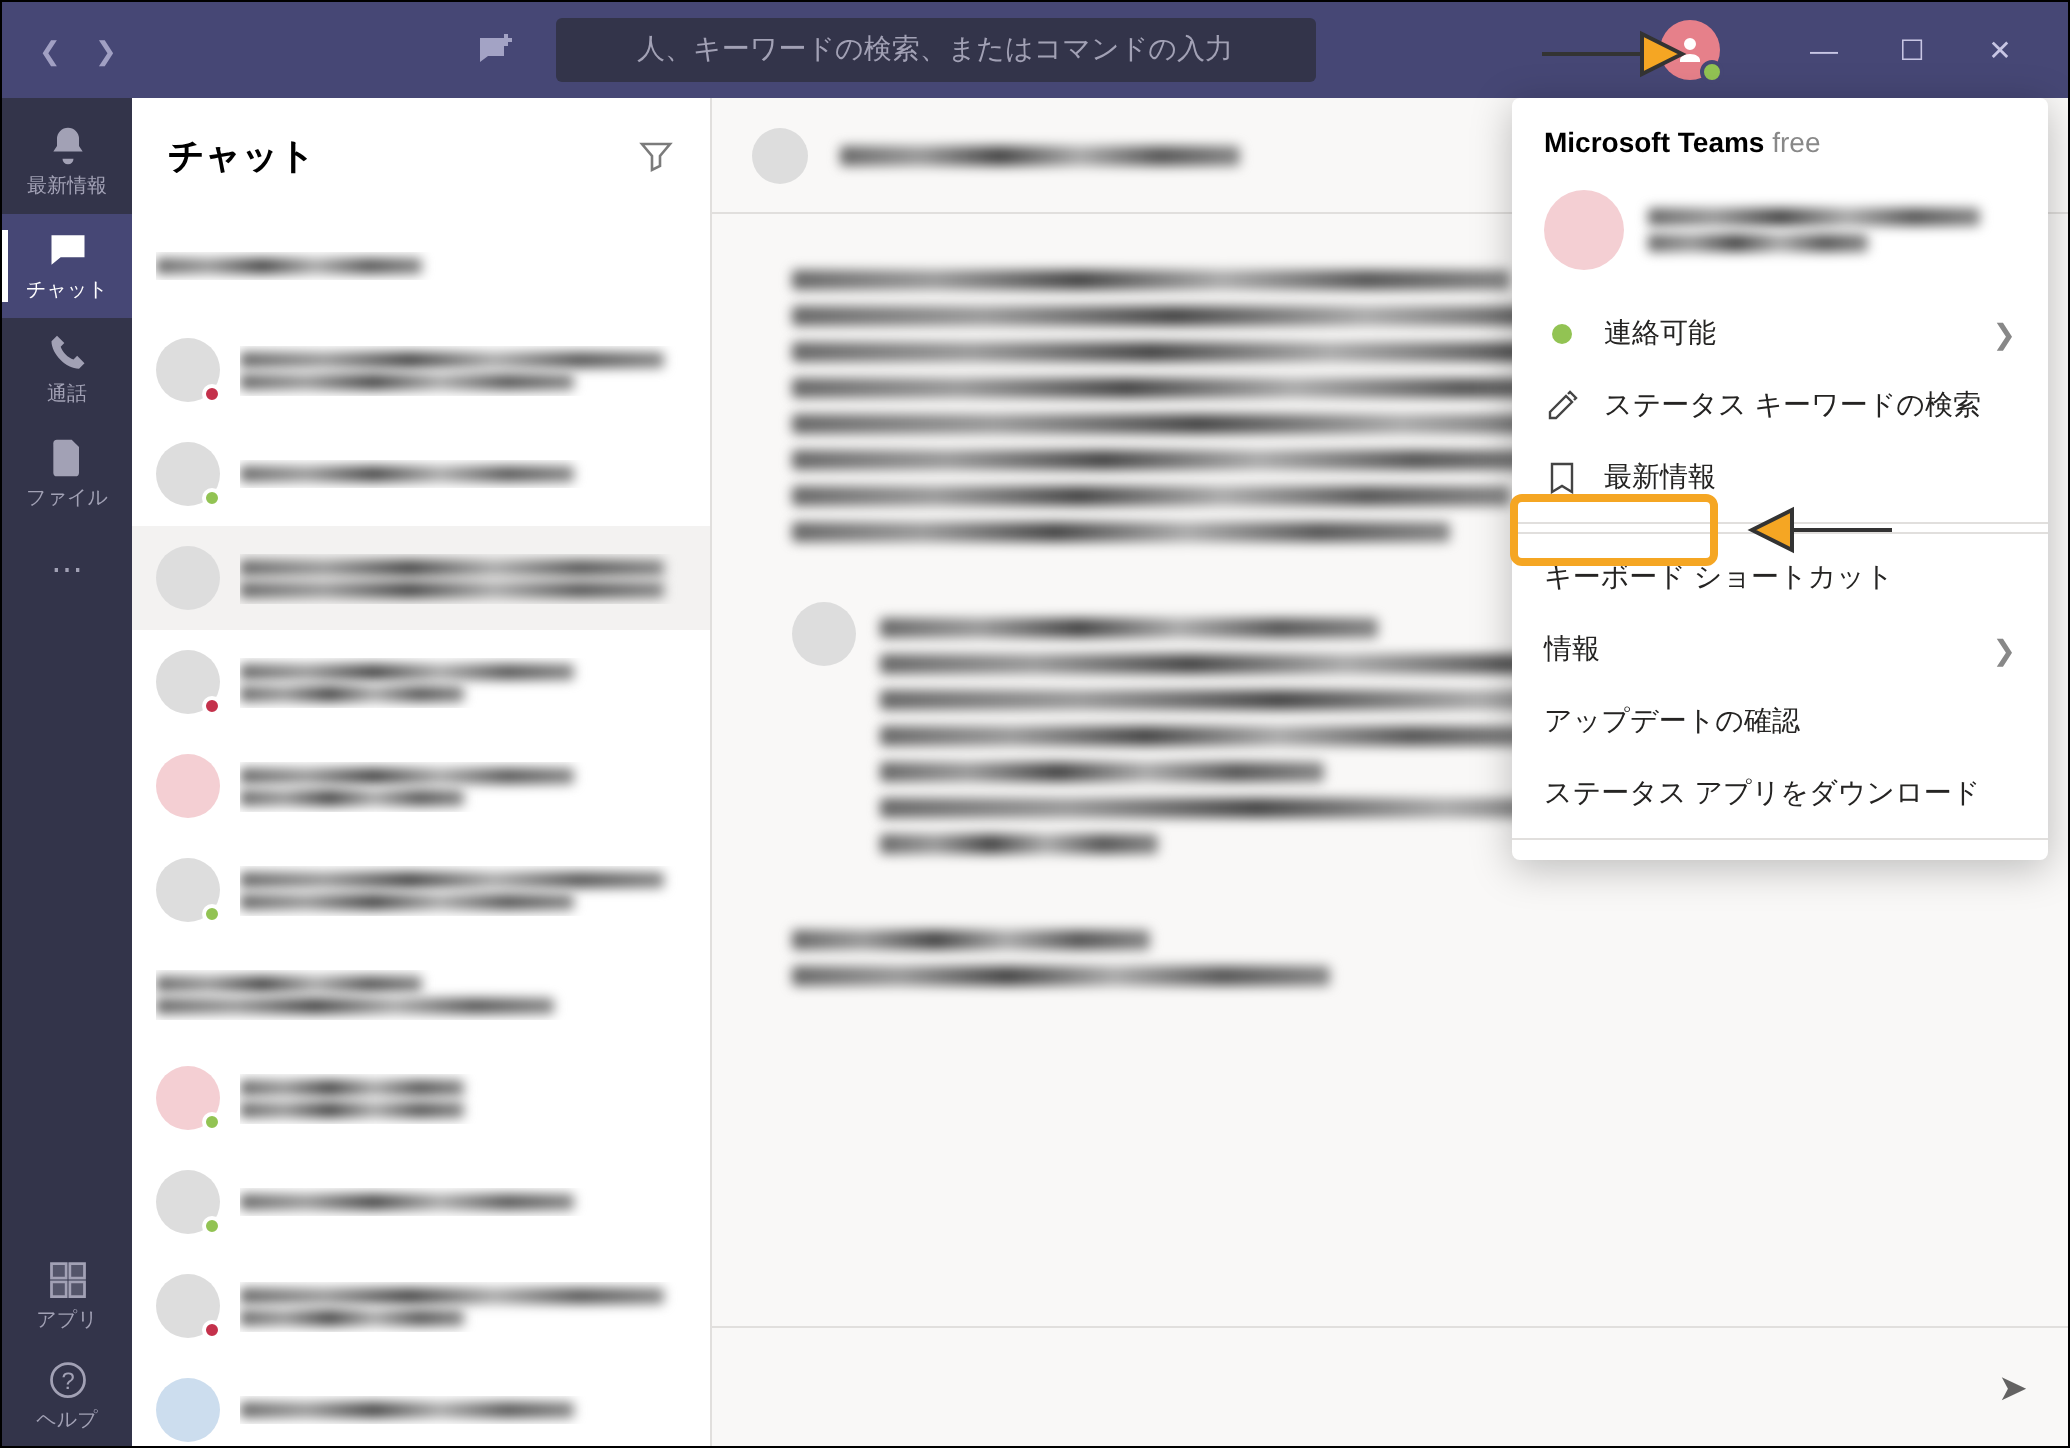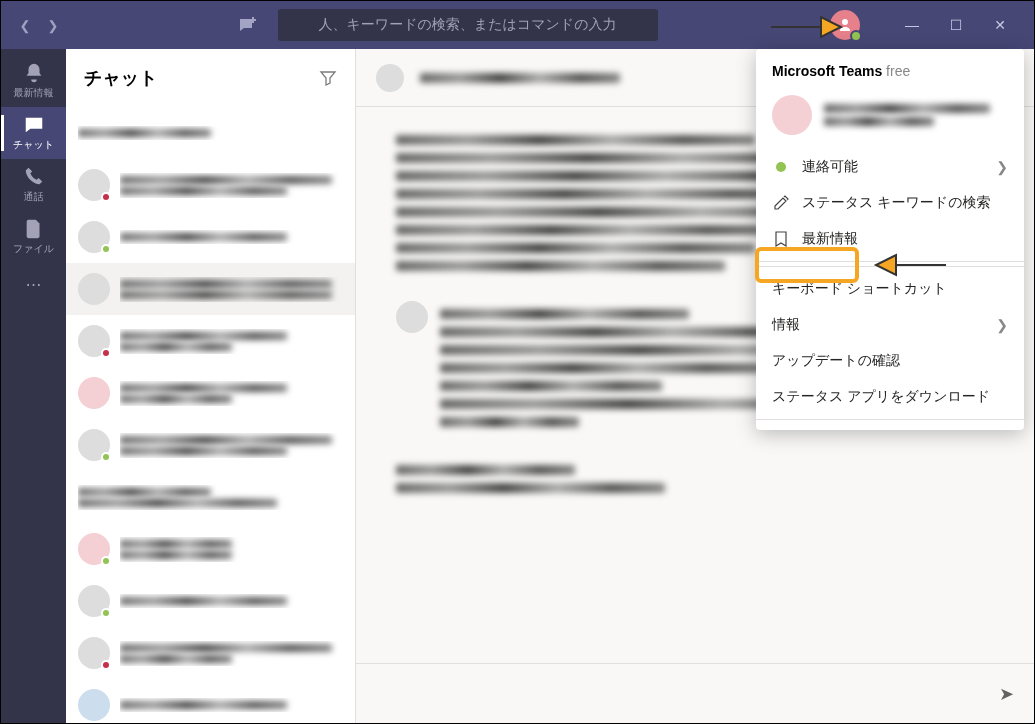--- a/index.html
+++ b/index.html
@@ -127,20 +127,35 @@
       <span>通話</span>
     </div>
     <div class="rail-item">
       <svg class="rail-icon" viewBox="0 0 24 24">
           <path fill="currentColor" d="M6 2h8l4 4v14a2 2 0 01-2 2H6a2 2 0 01-2-2V4a2 2 0 012-2z"></path>
         </svg>
       <span>ファイル</span>
     </div>
     <div class="rail-dots">⋯</div>
     <div class="rail-spacer"></div>
+    <div class="rail-bottom">
+      <div class="rail-item">
+        <svg class="rail-icon" viewBox="0 0 24 24">
+            <path fill="currentColor" d="M3 3h8v8H3V3zm10 0h8v8h-8V3zM3 13h8v8H3v-8zm10 0h8v8h-8v-8z" fill-opacity="0.3" stroke="currentColor" stroke-width="1.5"></path>
+          </svg>
+        <span>アプリ</span>
+      </div>
+      <div class="rail-item">
+        <svg class="rail-icon" viewBox="0 0 24 24">
+            <circle cx="12" cy="12" r="9" fill="none" stroke="currentColor" stroke-width="1.5"></circle>
+            <text x="12" y="17" text-anchor="middle" fill="currentColor" font-size="13">?</text>
+          </svg>
+        <span>ヘルプ</span>
+      </div>
+    </div>
   </div>
 
   <div class="chat-list">
     <div class="chat-list-header">
       <span class="chat-list-title">チャット</span>
       <svg class="filter-icon" viewBox="0 0 18 18">
           <path fill="none" stroke="#444" stroke-width="1.3" d="M2 3h14l-5 6v5l-4 2v-7L2 3z"></path>
         </svg>
     </div>
     <div class="chat-items">

